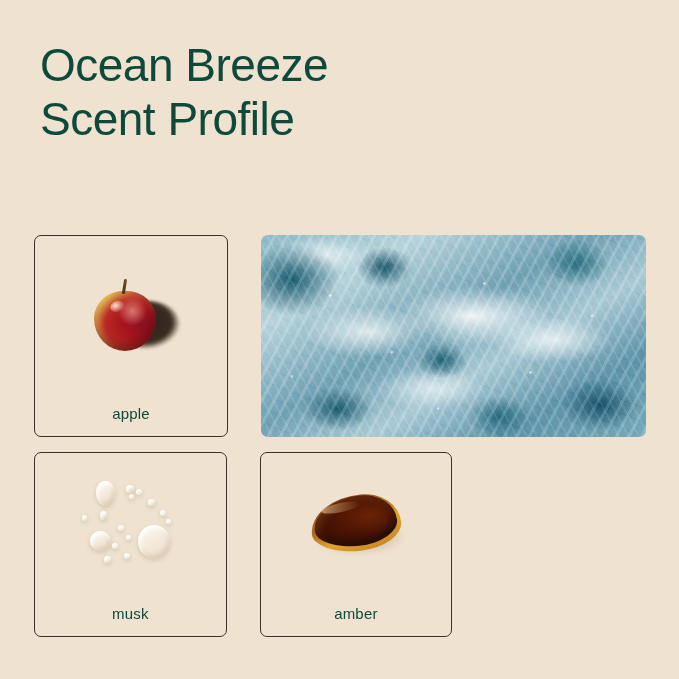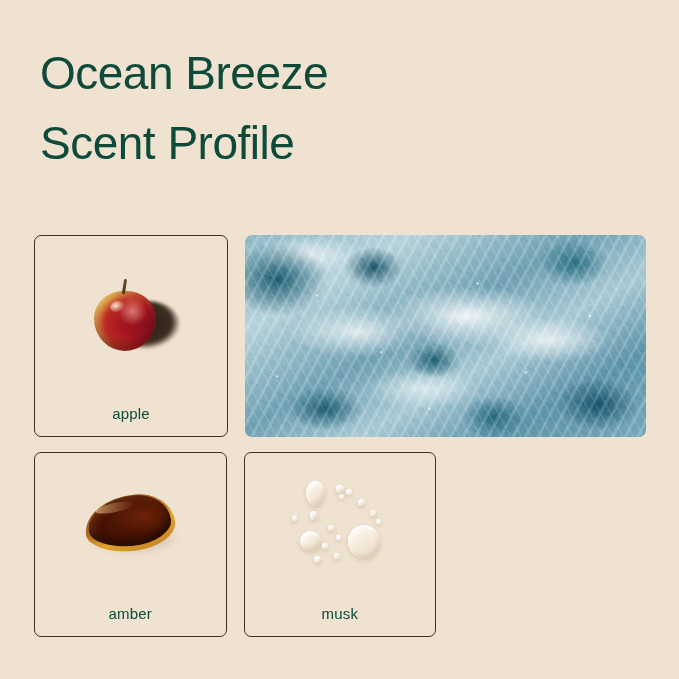--- a/index.html
+++ b/index.html
@@ -7,28 +7,28 @@
     width:679px; height:679px;
     background:#EFE2D0;
     font-family:"Liberation Sans", sans-serif;
     overflow:hidden;
   }
   .page { position:relative; width:679px; height:679px; background:#EFE2D0; }
 
   
   .title {
     position:absolute; left:40px; top:38px;
-    font-size:46px; line-height:70px;
+    font-size:46px; line-height:54px;
     font-weight:400; letter-spacing:-0.5px;
     color:#0E4A3A; white-space:pre-line;
   }
 
   
   .grid { position:absolute; left:34px; top:235px; width:612px; }
-  .row { display:flex; gap:17px; }
+  .row { display:flex; gap:33px; }
   .row-top { height:202px; }
   .row-bottom { height:185px; margin-top:15px; }
 
   .card {
     position:relative;
     border:1px solid #3A332A;
     border-radius:7px;
     background:transparent;
     overflow:hidden;
   }
@@ -201,32 +201,20 @@
 
       <div class="media-card">
         <div class="ocean"></div>
         <div class="ocean-foam"></div>
         <div class="ocean-spray"></div>
       </div>
 
     </div>
 
     <div class="row row-bottom">
-
-      <div class="card card-bottom">
-        <div class="thumb">
-          <div class="amber-wrap">
-            <div class="amber-shadow"></div>
-            <div class="amber-rim"></div>
-            <div class="amber-body"></div>
-            <div class="amber-gloss"></div>
-          </div>
-        </div>
-        <div class="card-label">amber</div>
-      </div>
 
       <div class="card card-bottom">
         <div class="thumb">
           <div class="musk-wrap">
             <div class="drop" style="left:22px; top:4px;  width:19px; height:25px; border-radius:50% 50% 50% 50%/46% 46% 54% 54%;"></div>
             <div class="drop" style="left:52px; top:8px;  width:8px;  height:8px;"></div>
             <div class="drop" style="left:62px; top:12px; width:6px;  height:6px;"></div>
             <div class="drop" style="left:55px; top:17px; width:5px;  height:5px;"></div>
             <div class="drop" style="left:74px; top:22px; width:7px;  height:7px;"></div>
             <div class="drop" style="left:86px; top:33px; width:6px;  height:6px;"></div>
@@ -238,16 +226,28 @@
             <div class="drop" style="left:52px; top:58px; width:5px;  height:5px;"></div>
             <div class="drop" style="left:38px; top:66px; width:6px;  height:6px;"></div>
             <div class="drop" style="left:30px; top:79px; width:7px;  height:7px;"></div>
             <div class="drop" style="left:50px; top:76px; width:6px;  height:6px;"></div>
             <div class="drop" style="left:64px; top:48px; width:32px; height:33px;"></div>
           </div>
         </div>
         <div class="card-label">musk</div>
       </div>
 
+      <div class="card card-bottom">
+        <div class="thumb">
+          <div class="amber-wrap">
+            <div class="amber-shadow"></div>
+            <div class="amber-rim"></div>
+            <div class="amber-body"></div>
+            <div class="amber-gloss"></div>
+          </div>
+        </div>
+        <div class="card-label">amber</div>
+      </div>
+
 
     </div>
   </div>
 </div>
 
 </body></html>

